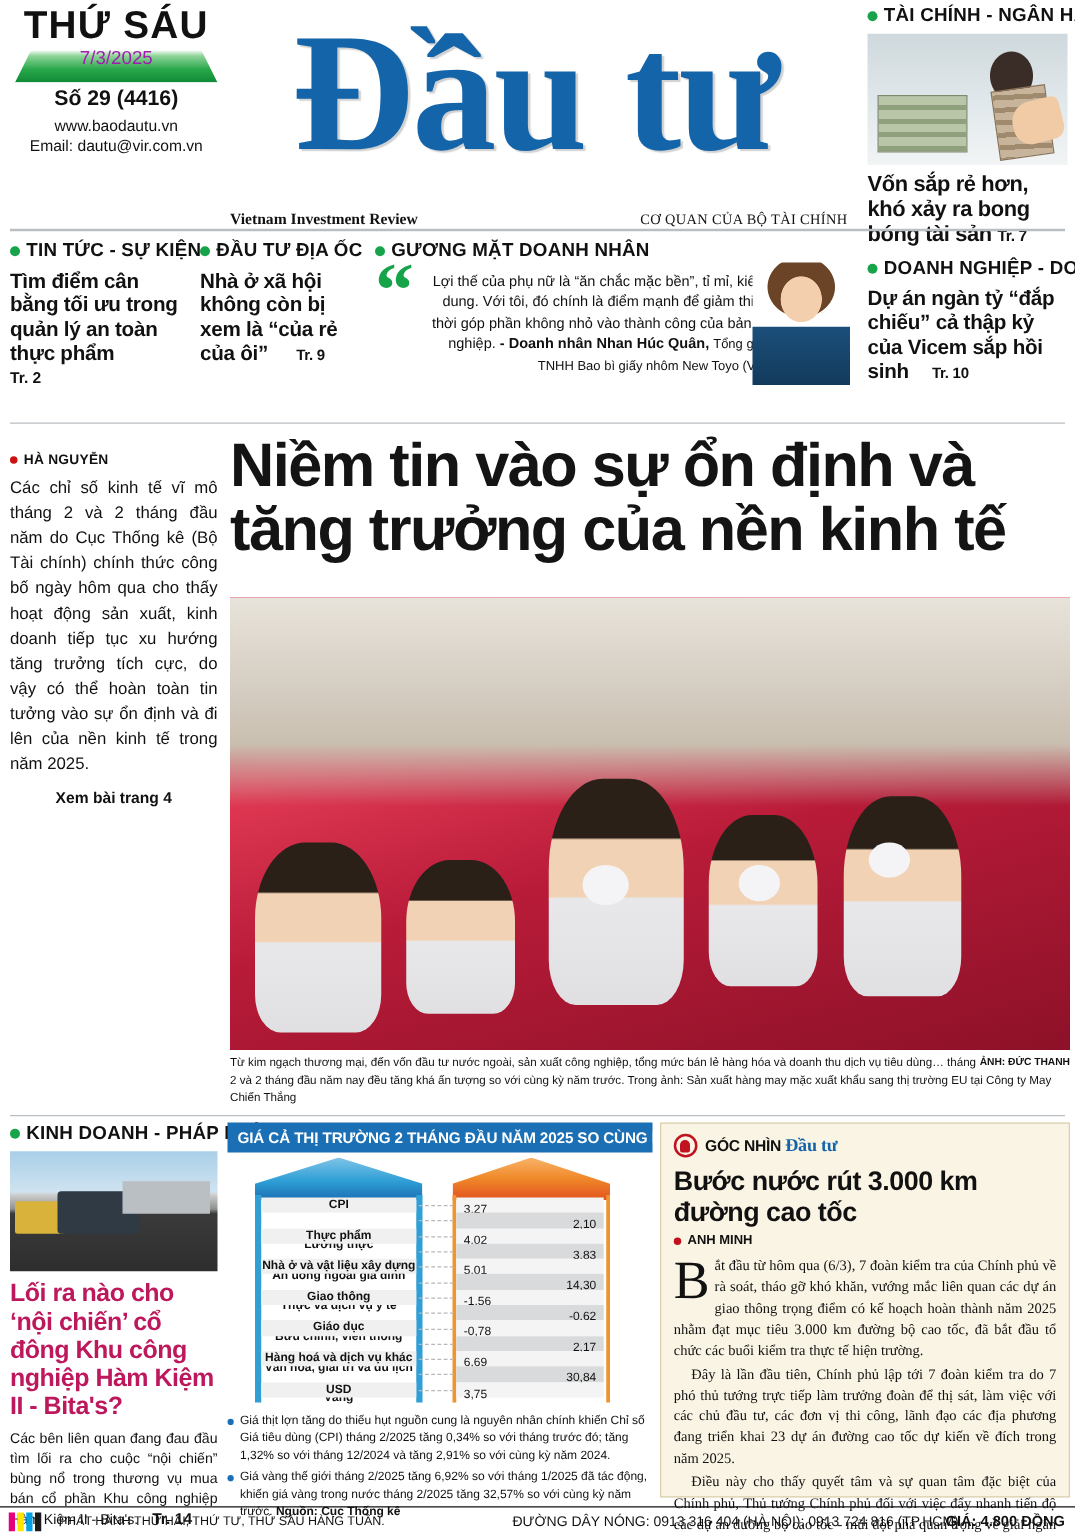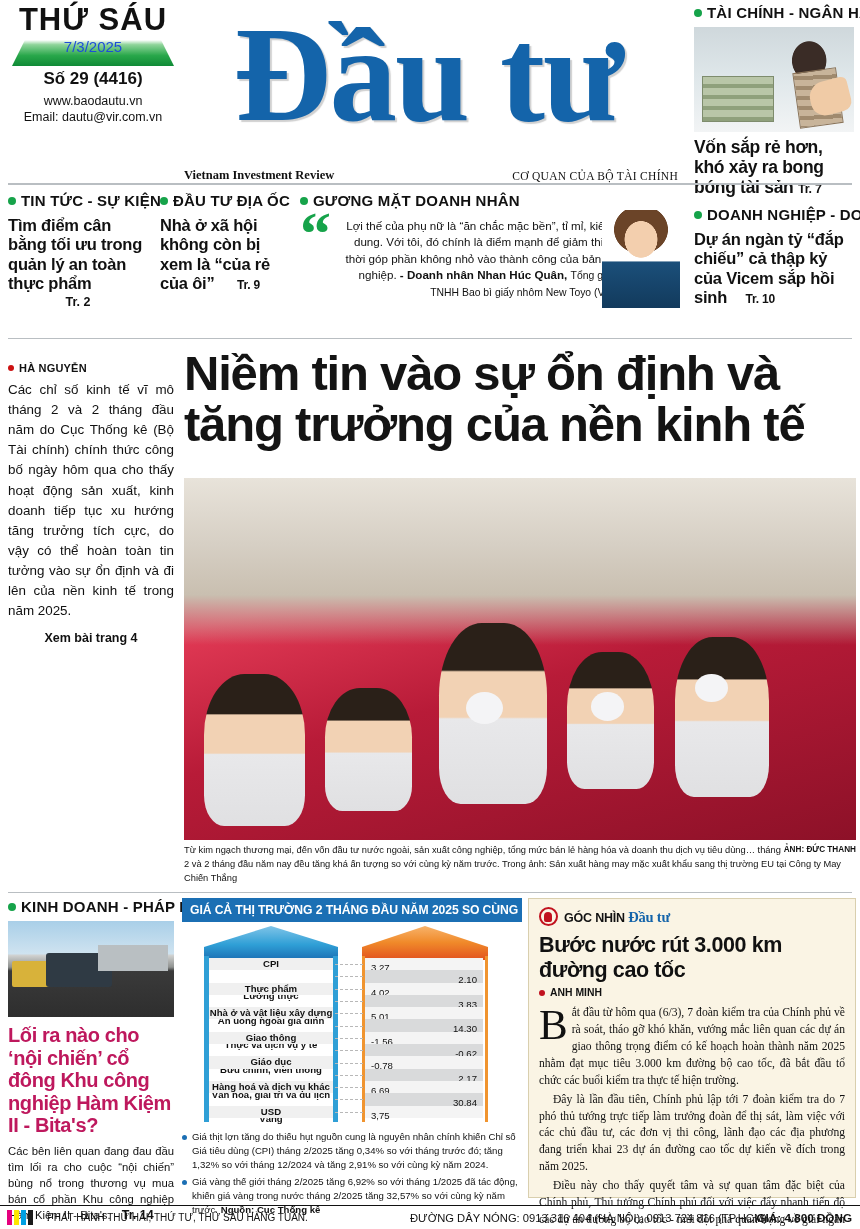--- a/index.html
+++ b/index.html
@@ -14,21 +14,21 @@
   .page { position: relative; width: 860px; height: 1229px; }
 
   
   .masthead { position: absolute; left: 0; top: 0; width: 860px; height: 186px; }
 
   .dateblock { position: absolute; left: 8px; top: 4px; width: 170px; text-align: center; }
   .weekday {
     font-weight: bold; font-size: 31px; letter-spacing: 1px; color: #111;
     line-height: 1.05;
   }
-  .datetext { font-size: 15px; color: #1d4ed8; margin-top: 1px; position: relative; z-index: 2;}
+  .datetext { font-size: 15px; color: #a21caf; margin-top: 1px; position: relative; z-index: 2;}
   .greenband {
     position: absolute; left: 4px; top: 36px; width: 162px; height: 26px;
     background: linear-gradient(180deg,#ffffff 0%, #8fd49a 18%, #28a74a 60%, #0f8a36 100%);
     clip-path: polygon(0% 100%, 8% 0%, 92% 0%, 100% 100%);
     z-index: 1;
   }
   .issue { font-weight: bold; font-size: 17px; margin-top: 14px; }
   .webline { font-size: 12.5px; margin-top: 4px; line-height: 1.35; }
 
   .logo-wrap { position: absolute; left: 178px; top: 0px; width: 500px; height: 170px; }
@@ -97,21 +97,21 @@
   .teasers { position: absolute; left: 0; top: 192px; width: 860px; height: 148px; }
   .t1 { position: absolute; left: 8px; top: 0; width: 140px; }
   .t2 { position: absolute; left: 160px; top: 0; width: 130px; }
   .t3 { position: absolute; left: 300px; top: 0; width: 378px; }
   .t4 { position: absolute; left: 694px; top: 14px; width: 162px; }
   .teaser-title {
     margin-top: 7px; font-size: 16.5px; font-weight: bold; line-height: 1.17;
     letter-spacing: -0.2px;
   }
   .teaser-title .pg { font-size: 12px; }
-  .t1 .pgline, .t2 .pgline { text-align: center; font-weight: bold; font-size: 12.5px; margin-top: 2px; }
+  .t1 .pgline, .t2 .pgline { text-align: left; font-weight: bold; font-size: 12.5px; margin-top: 2px; }
 
   
   .quote-row { display: flex; gap: 6px; margin-top: 5px; }
   .qmark {
     font-family: "Liberation Serif", serif; font-size: 62px; color: #16a34a;
     line-height: 0.62; font-weight: bold; flex: 0 0 auto; letter-spacing: -4px;
   }
   .quote-text {
     font-size: 11.6px; line-height: 1.42; text-align: right; flex: 1 1 auto;
     color: #111; padding-top: 4px;

